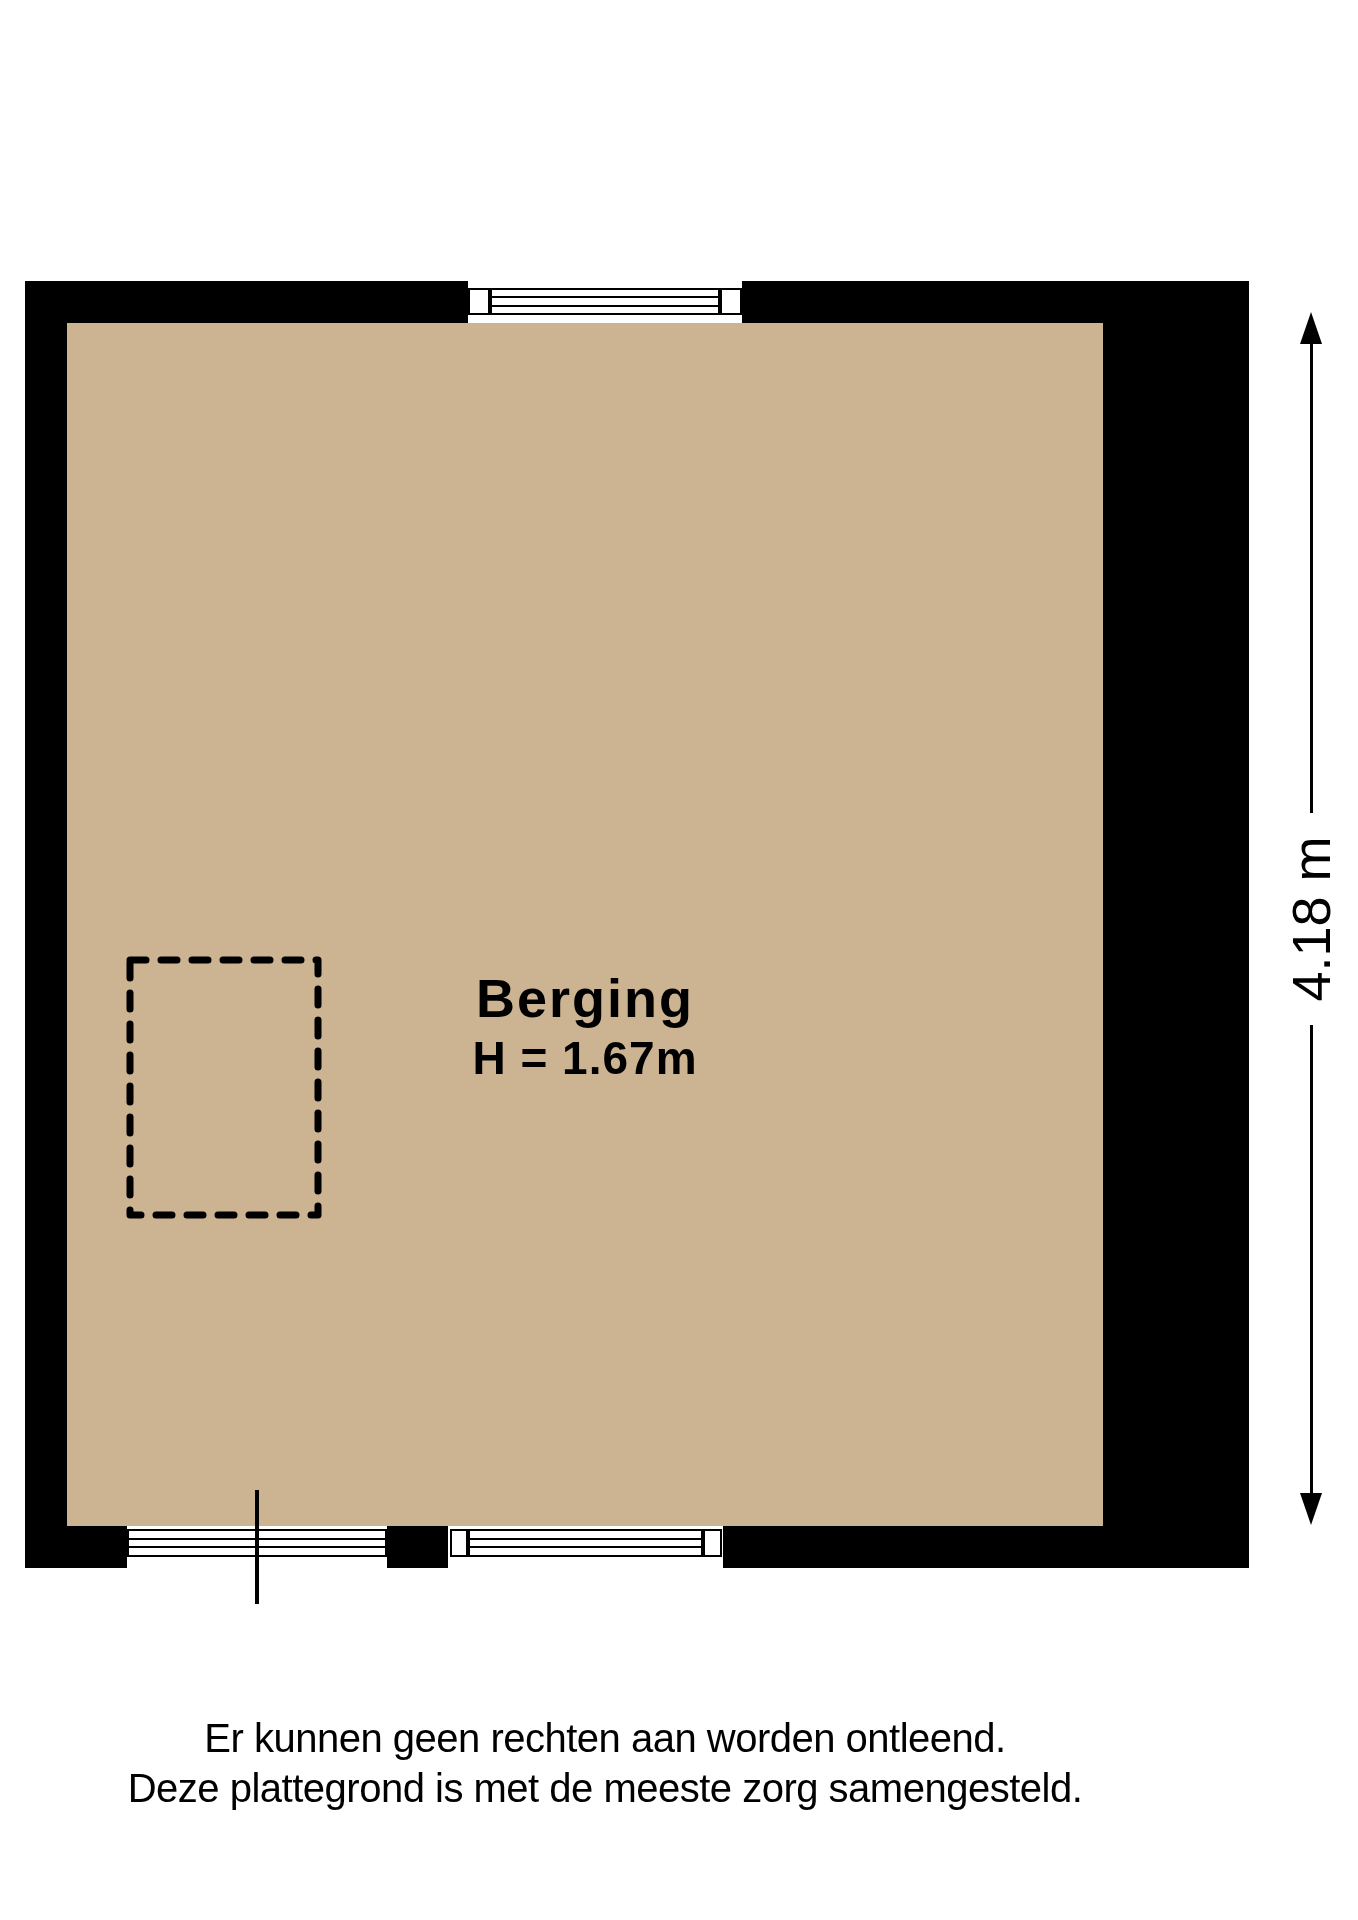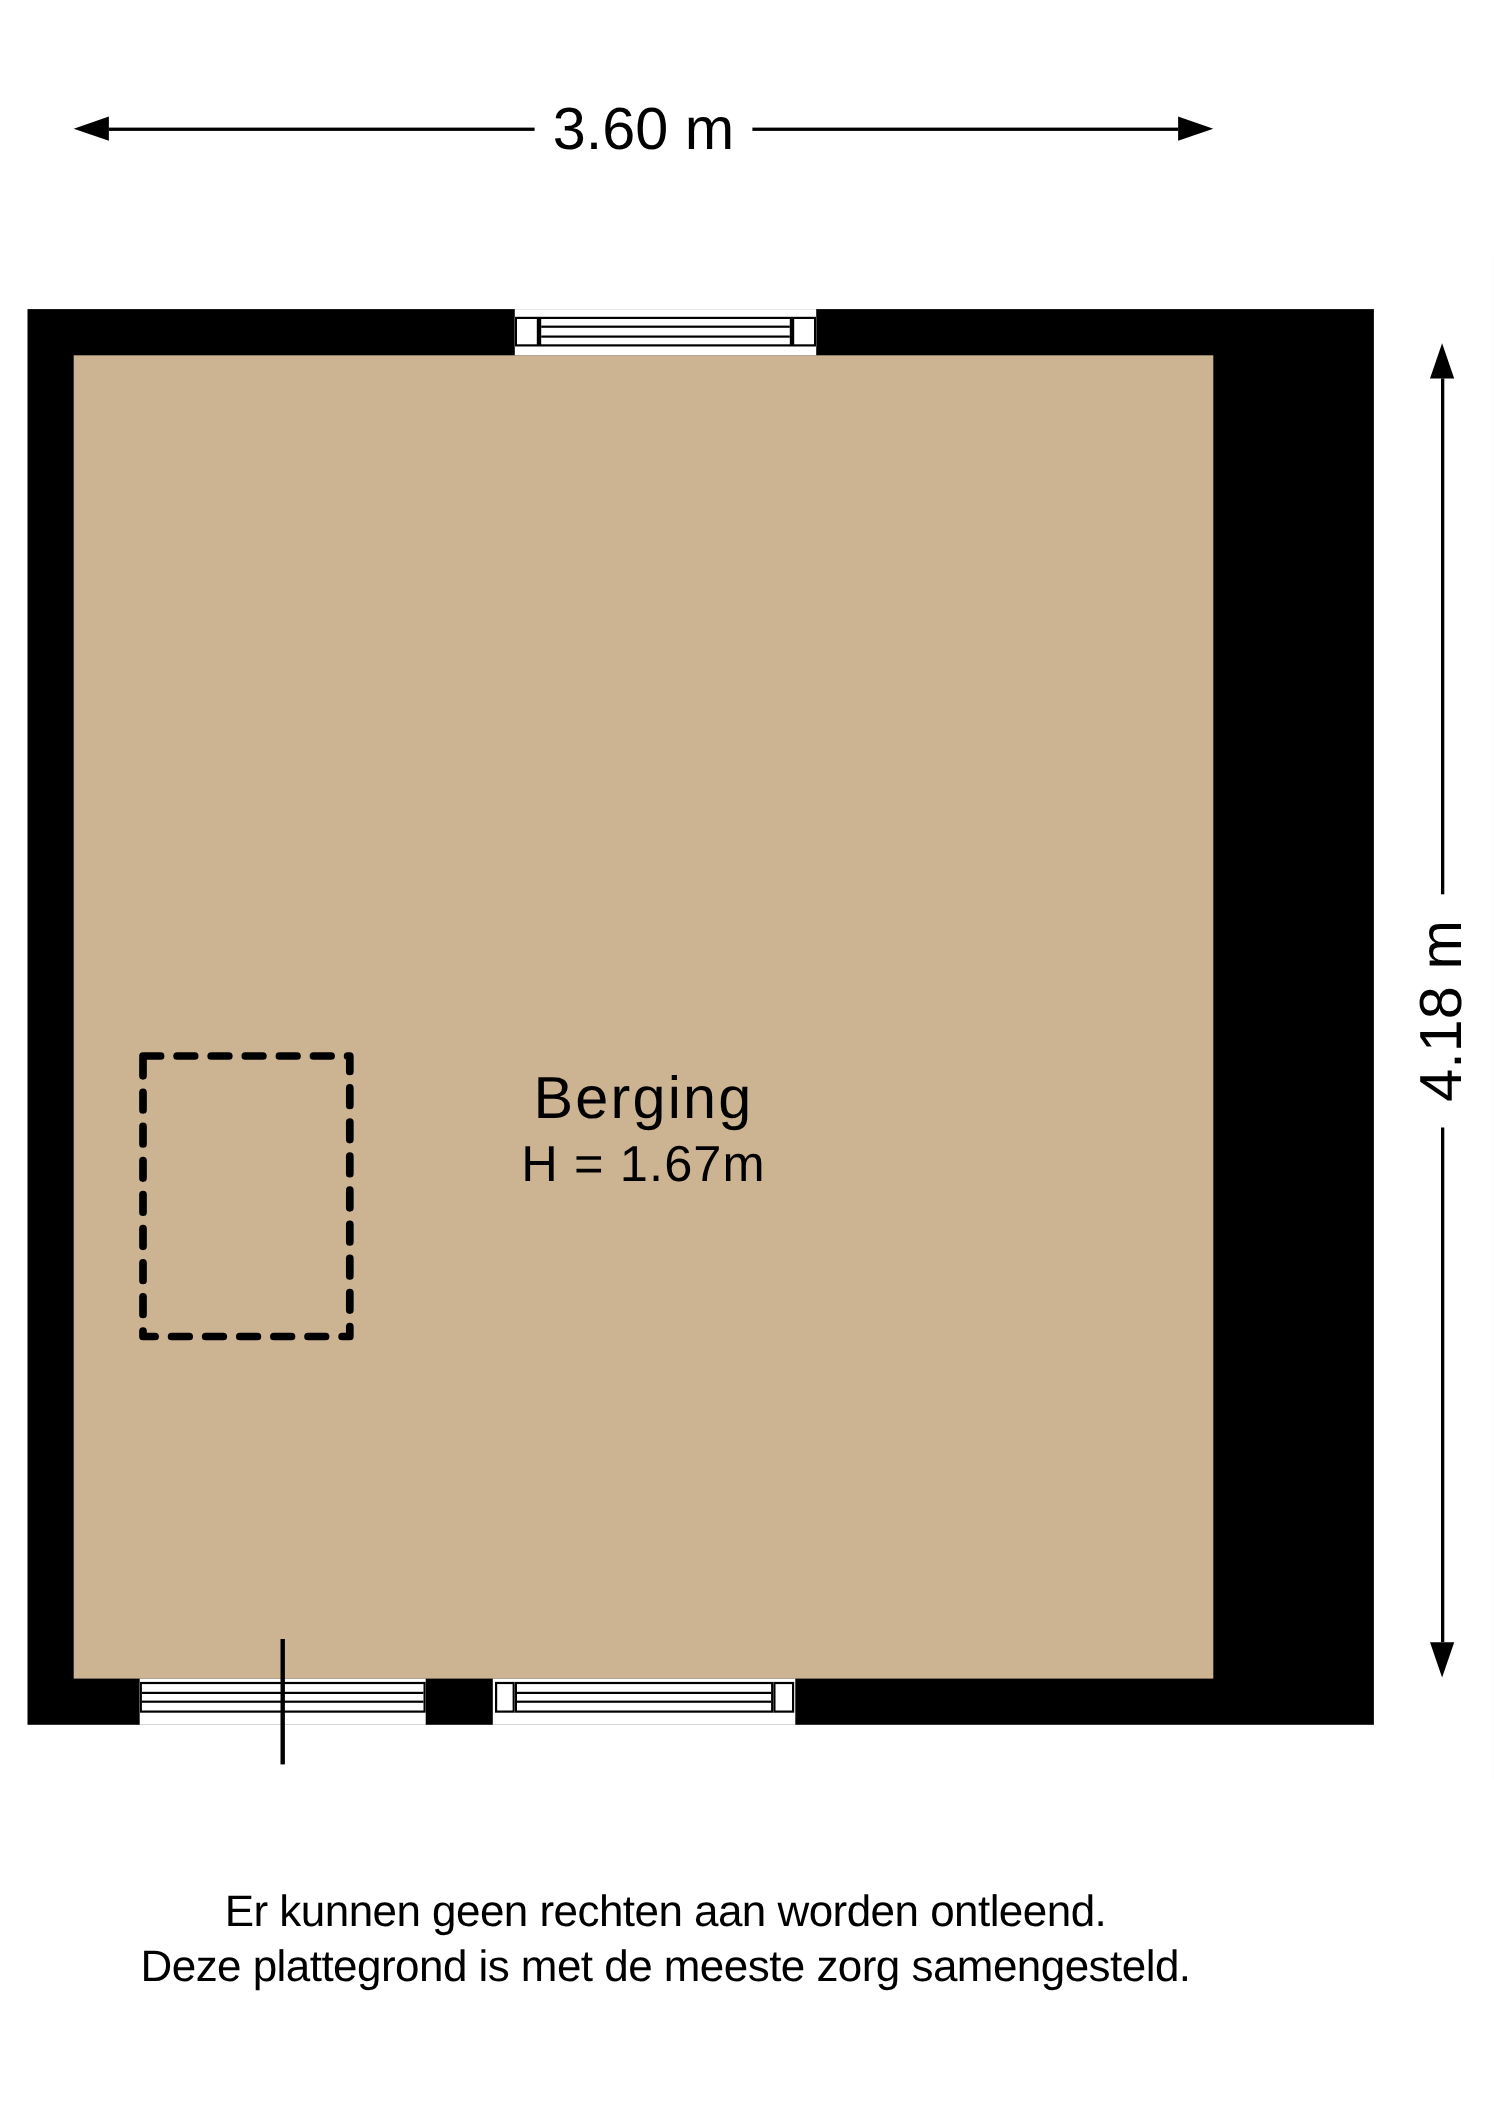--- a/index.html
+++ b/index.html
@@ -31,20 +31,21 @@
     display:flex; flex-direction:column; align-items:center;
   }
   .dim-v .dline { flex:1; width:3px; background:var(--wall,#000); }
   .vlabel-wrap { height:212px; display:flex; align-items:center; justify-content:center; }
   .vlabel { transform:rotate(-90deg); font-size:54px; white-space:nowrap; }
 
   
   .plan {
     position:absolute; left:25px; top:281px; width:1224px; height:1287px;
     background:var(--wall,#000);
+    font-weight:bold;
   }
   .floor {
     position:absolute; left:42px; top:42px; width:1036px; height:1203px;
     background:var(--floor,#ccb392);
   }
   .opening { position:absolute; background:#fff; }
   .op-top { left:443px; top:0; width:274px; height:42px; }
   .op-bl  { left:102px; top:1245px; width:260px; height:42px; }
   .op-bm  { left:423px; top:1245px; width:275px; height:42px; }
 
@@ -72,27 +73,20 @@
   .disclaimer {
     position:absolute; left:0; top:1713px; width:1210px;
     text-align:center; font-size:40px; line-height:50px; letter-spacing:-0.5px;
   }
 </style>
 </head>
 <body>
 
 <div class="page">
 
-  <div class="dim-h">
-    <span class="tri tri-left"></span>
-    <span class="dline"></span>
-    <span class="dlabel">3.60 m</span>
-    <span class="dline"></span>
-    <span class="tri tri-right"></span>
-  </div>
 
   <div class="plan">
     <div class="floor"></div>
 
     <div class="opening op-top"></div>
     <div class="opening op-bl"></div>
     <div class="opening op-bm"></div>
 
     <div class="sq sq-top-l"></div>
     <div class="win win-top">

